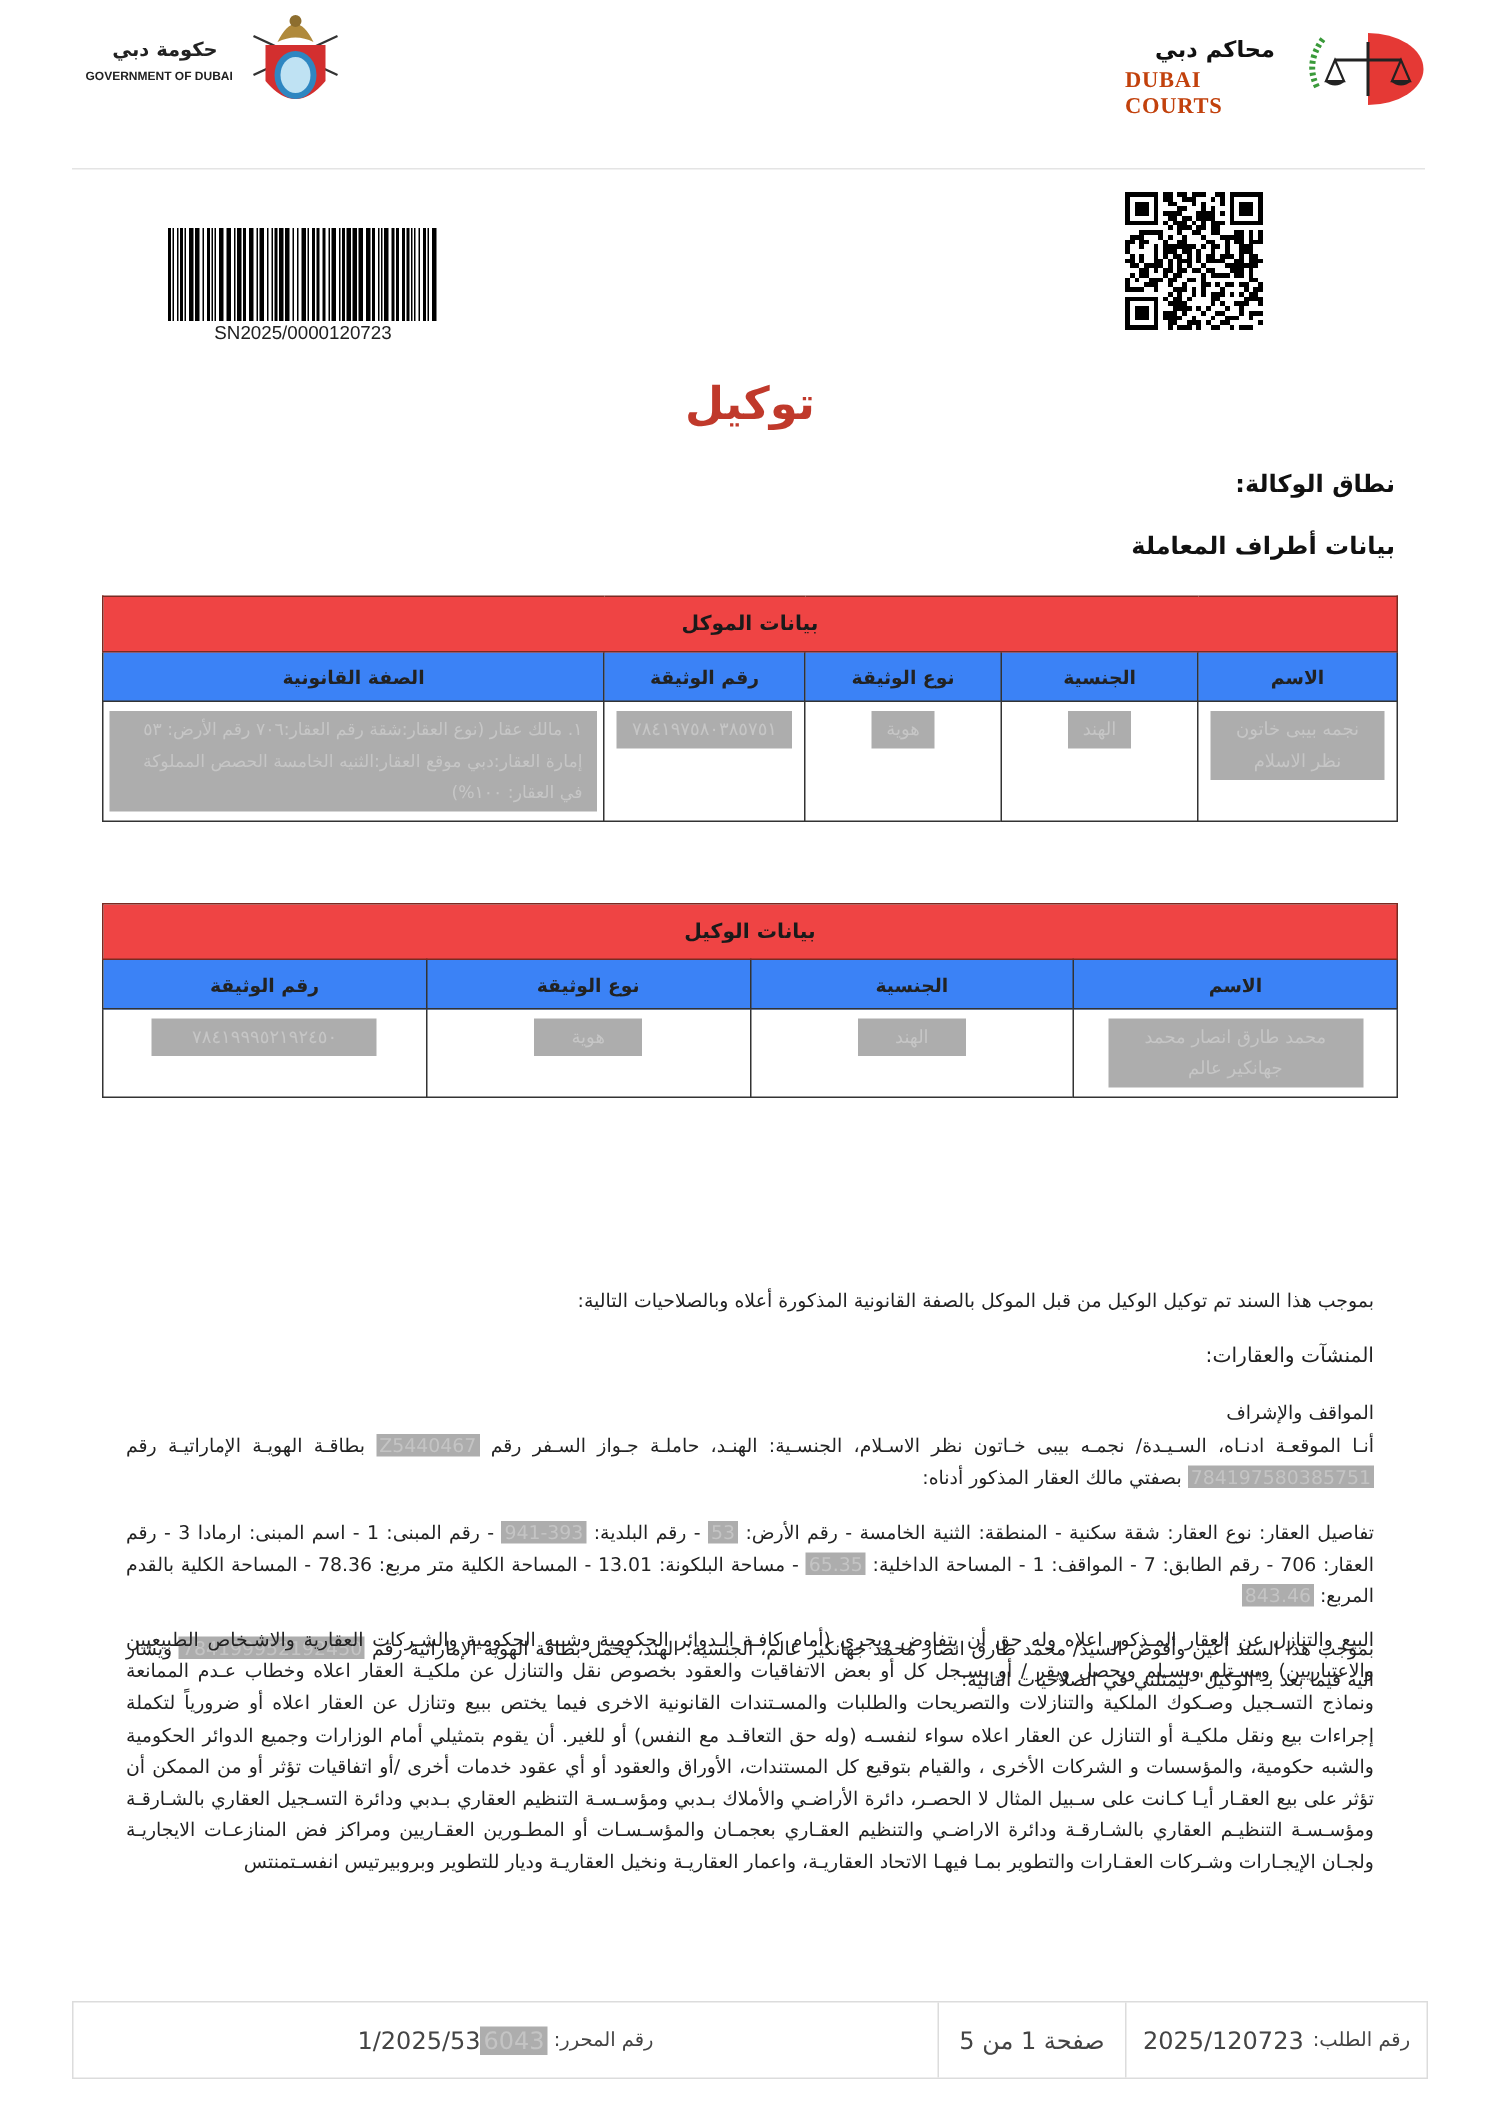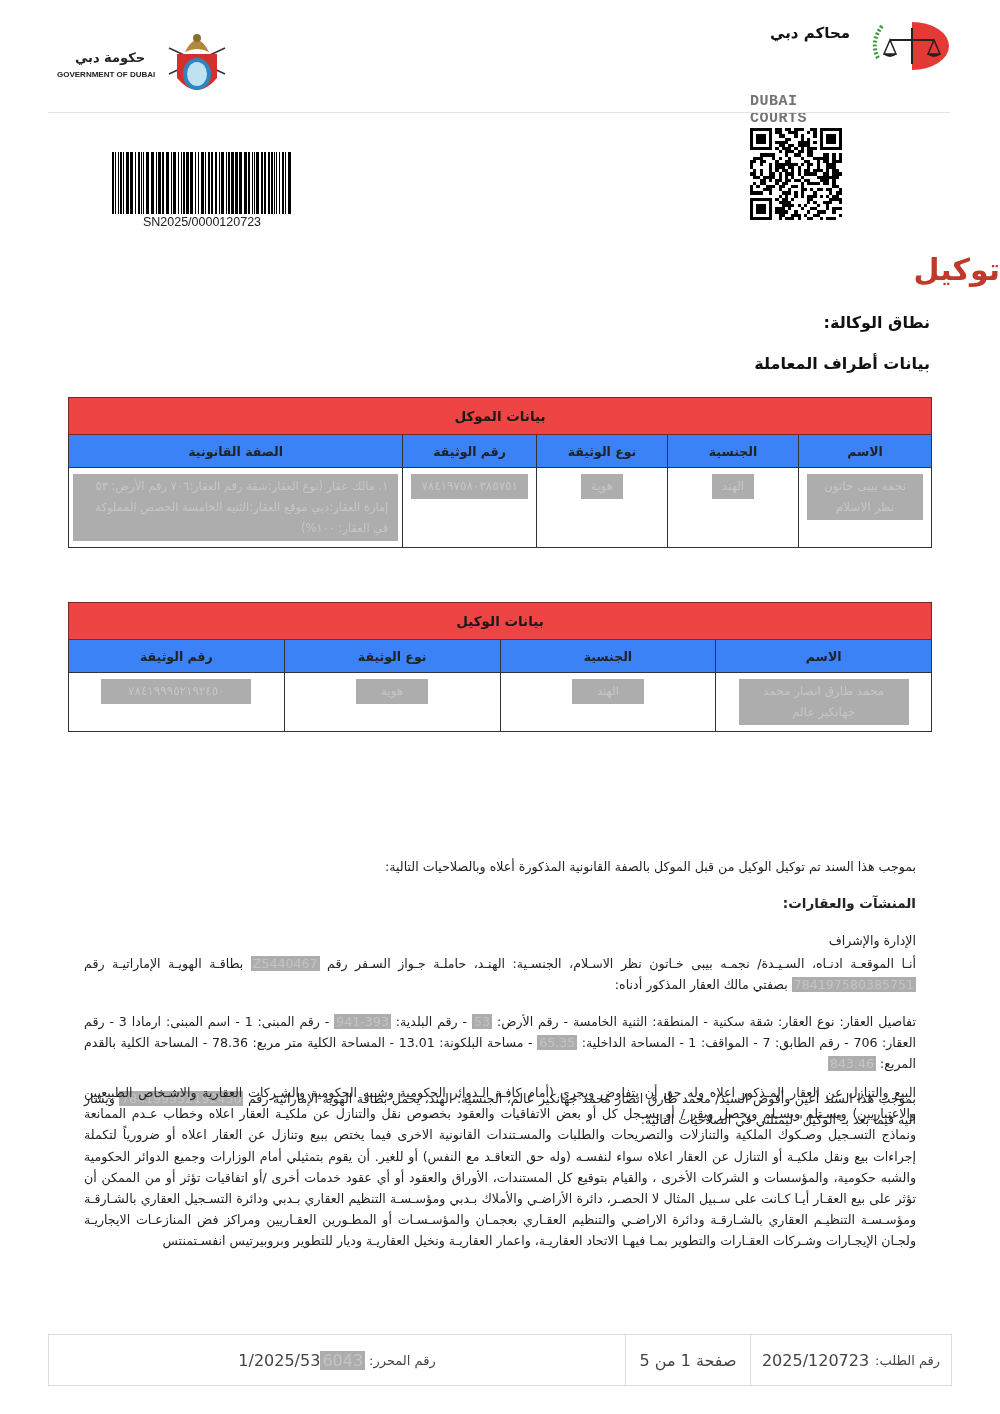--- a/index.html
+++ b/index.html
@@ -3,40 +3,40 @@
 <meta charset="utf-8">
 <style>
   html, body { margin:0; padding:0; background:#ffffff; }
   body { width:1000px; height:1414px; position:relative; overflow:hidden; font-family:"DejaVu Sans", sans-serif; color:#222; }
   .abs { position:absolute; }
   .hdr-line { left:48px; top:112px; width:902px; height:1px; background:#e4e4e4; }
 
   
   .dc-logo { right:50px; top:18px; width:200px; height:56px; }
   .dc-text-ar { position:absolute; right:100px; top:6px; font-size:15px; font-weight:bold; direction:rtl; color:#111; }
-  .dc-text-en { position:absolute; right:100px; top:28px; font-family:Liberation Mono, monospace; font-weight:bold; font-size:15px; letter-spacing:0.5px; color:#737373;margin-top:47px; }
-  .gov-logo { left:55px; top:28px; width:170px; height:76px; }
+  .dc-text-en { position:absolute; right:100px; top:28px; font-family:Liberation Serif, serif; font-weight:bold; font-size:15px; letter-spacing:0.5px; color:#c2410c; }
+  .gov-logo { left:55px; top:4px; width:170px; height:76px; }
   .gov-text-ar { position:absolute; left:5px; top:22px; width:100px; text-align:center; font-size:13px; font-weight:bold; direction:rtl; }
   .gov-text-en { position:absolute; left:2px; top:42px; font-family:Liberation Sans, sans-serif; font-weight:bold; font-size:8px; }
 
   .barcode { left:112px; top:152px; width:180px; height:62px; }
   .barcode-num { left:112px; top:215px; width:180px; text-align:center; font-family:"Liberation Sans", sans-serif; font-size:12.5px; color:#222; }
   .qr { left:750px; top:128px; width:92px; height:92px; }
 
-  .doc-title { left:0; width:1000px; top:252px; text-align:right; font-size:30px; font-weight:bold; color:#c0392b; direction:rtl; }
+  .doc-title { left:0; width:1000px; top:252px; text-align:center; font-size:30px; font-weight:bold; color:#c0392b; direction:rtl; }
   .section-h { right:70px; font-size:16px; font-weight:bold; direction:rtl; color:#111; }
 
   table.party { position:absolute; left:68px; width:864px; border-collapse:collapse; direction:rtl; font-size:12.5px; }
   table.party th.band { background:#ef4444; color:#1a1a1a; font-weight:bold; font-size:13.5px; height:34px; border:1px solid #7a2a22; }
   table.party th.col { background:#3b82f6; font-weight:bold; height:30px; border:1px solid #333; font-size:12.5px; }
   table.party td { border:1px solid #333; vertical-align:top; text-align:center; padding:6px 8px; }
   .redact { display:inline-block; background:#adadad; color:#c6c6c6; padding:2px 10px; line-height:21px; font-size:12px; }
 
   .body-text { right:68px; width:864px; direction:rtl; text-align:justify; font-size:12.6px; line-height:21px; color:#222; }
-  .body-text b { font-weight:bold; font-size:13.5px; }
+  .body-text b { font-weight:normal; font-size:13.5px; }
   .hl { background:#adadad; color:#c4c4c4; padding:0 2px; }
   .p { margin:16px; }
 
   .footer { left:48px; top:1334px; width:902px; height:50px; border:1px solid #dcdcdc; display:flex; direction:rtl; font-size:13px; color:#444; }
   .footer .cell { border-left:1px solid #dcdcdc; display:flex; align-items:center; justify-content:center; padding:0 12px; white-space:nowrap; }
   .footer .cell:last-child { border-left:none; }
   .big { font-size:16px; }
 </style>
 </head>
 <body>
@@ -517,21 +517,21 @@
     <td><span class="redact" style="width:52px">الهند</span></td>
     <td><span class="redact" style="width:52px">هوية</span></td>
     <td><span class="redact" style="width:130px">٧٨٤١٩٩٩٥٢١٩٢٤٥٠</span></td>
   </tr>
 </tbody>
   </table>
 
 <div class="abs body-text" style="top:840px">
   <p class="p">بموجب هذا السند تم توكيل الوكيل من قبل الموكل بالصفة القانونية المذكورة أعلاه وبالصلاحيات التالية:</p>
   <p class="p"><b>المنشآت والعقارات:</b></p>
-  <p class="p">الإدارة والإشراف</p>
+  <p class="p">المواقف والإشراف</p>
 </div>
 
 <div class="abs body-text" style="top:937px">
   <p class="p"><span>أنـا الموقعـة ادنـاه، السـيـدة/ نجمـه بيبى خـاتون نظر الاسـلام، الجنسـية: الهنـد، حاملـة جـواز السـفر رقم </span><span class="hl">Z5440467</span><span> بطاقـة الهويـة الإماراتيـة رقم </span><span class="hl">784197580385751</span><span> بصفتي مالك العقار المذكور أدناه:</span></p>
 </div>
 
 <div class="abs body-text" style="top:995px">
   <p class="p"><span>تفاصيل العقار: نوع العقار: شقة سكنية - المنطقة: الثنية الخامسة - رقم الأرض: </span><span class="hl">53</span><span> - رقم البلدية: </span><span class="hl">393-941</span><span> - رقم المبنى: 1 - اسم المبنى: ارمادا 3 - رقم العقار: 706 - رقم الطابق: 7 - المواقف: 1 - المساحة الداخلية: </span><span class="hl">65.35</span><span> - مساحة البلكونة: 13.01 - المساحة الكلية متر مربع: 78.36 - المساحة الكلية بالقدم المربع: </span><span class="hl">843.46</span></p>
 </div>
 

